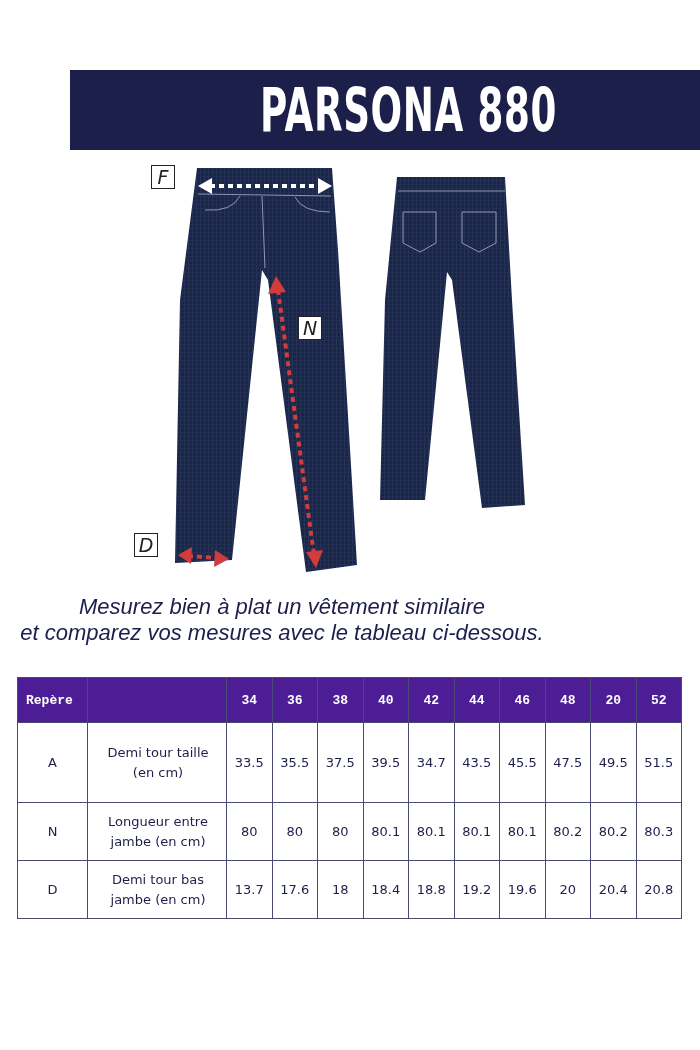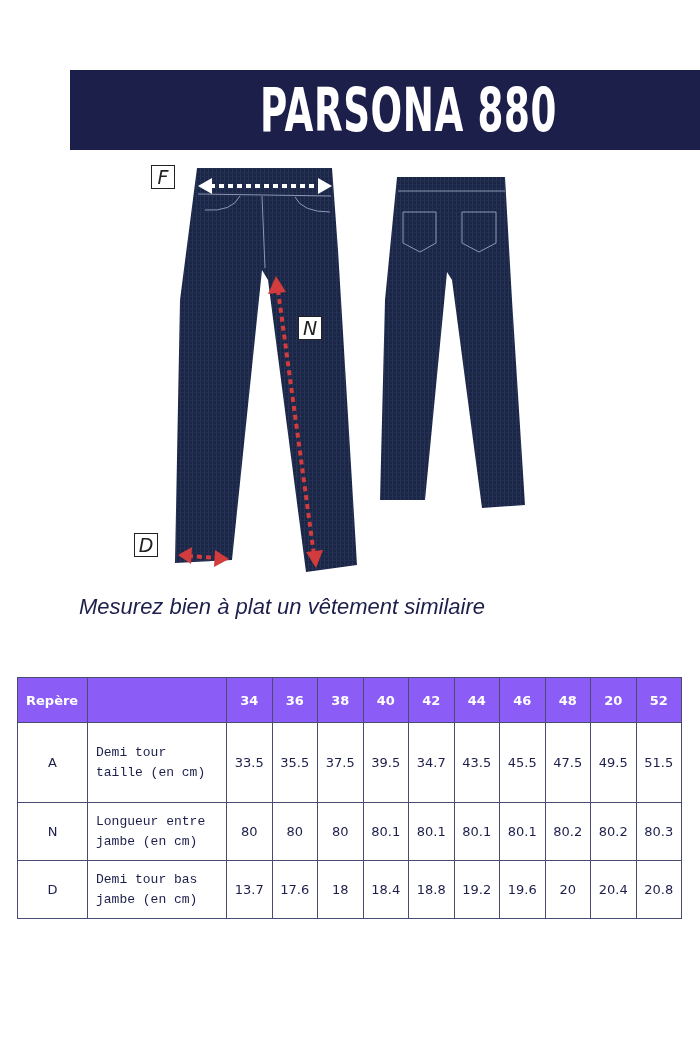--- a/index.html
+++ b/index.html
@@ -22,23 +22,23 @@
     position:absolute; left:0; top:594px; width:564px; text-align:center;
     color:#1d1f4b; font-style:italic; font-size:22px; line-height:26px;
     font-family:"Liberation Sans", sans-serif;
   }
   table.size-table {
     position:absolute; left:17px; top:677px; width:665px; border-collapse:collapse;
     font-family:"DejaVu Sans", sans-serif; color:#1d1f4b; font-size:13px;
     table-layout:fixed;
   }
   .size-table th, .size-table td { border:1.5px solid #4a4b72; text-align:center; padding:0; }
-  .size-table th { background:#8b5cf6; color:#ffffff; font-weight:bold; height:44px; font-size:13px; }
+  .size-table th { background:#4c1d95; color:#ffffff; font-weight:bold; height:44px; font-size:13px;font-family:Liberation Mono, monospace; }
   .size-table th.first { text-align:left; padding-left:8px; }
-  .size-table td.desc { text-align:left; padding-left:8px; padding-right:6px; line-height:20px; font-size:13px;font-family:Liberation Mono, monospace; }
+  .size-table td.desc { text-align:center; padding-left:8px; padding-right:6px; line-height:20px; font-size:13px; }
   .size-table tr.row-a td { height:79px; }
   .size-table tr.row-n td { height:57px; }
   .size-table tr.row-d td { height:57px; }
 </style>
 </head>
 <body>
 
 <div class="title-banner">
   <span class="title-text">PARSONA 880</span>
 </div>
@@ -86,20 +86,21 @@
       <polygon points="229,559 215,550 214,567" fill="#d23c3c"></polygon>
     </g>
   </svg>
   <div class="label-box" style="left:151px; top:10px;">F</div>
   <div class="label-box" style="left:298px; top:161px;">N</div>
   <div class="label-box" style="left:134px; top:378px;">D</div>
 </div>
 
 <div class="instructions">
   <div>Mesurez bien à plat un vêtement similaire</div>
+  <div>et comparez vos mesures avec le tableau ci-dessous.</div>
 </div>
 
 <table class="size-table">
   <colgroup>
     <col style="width:70px">
       <col style="width:139px">
     <col>
       <col>
       <col>
       <col>

